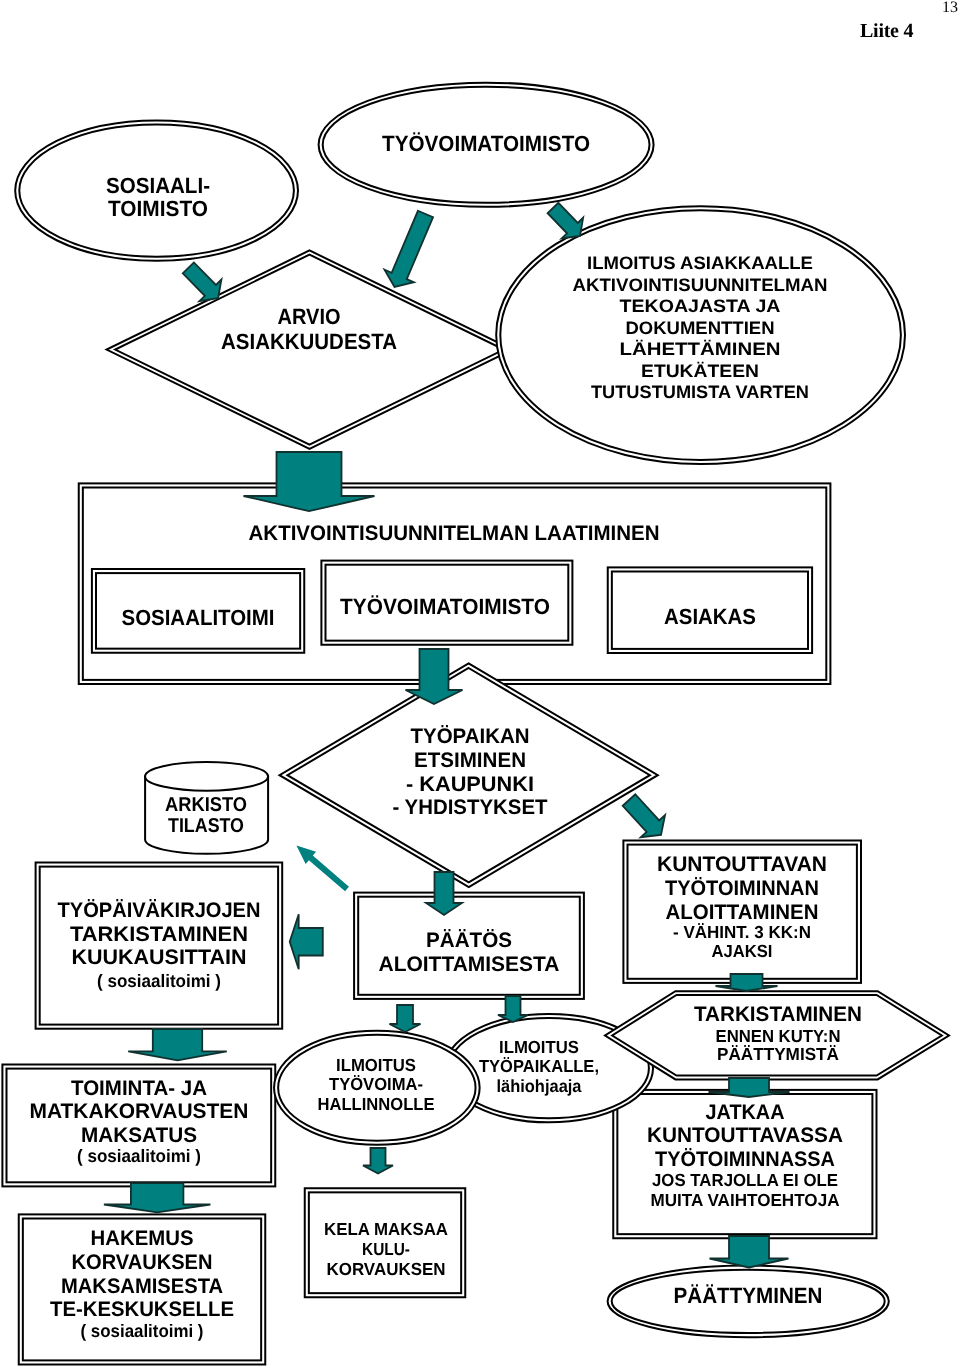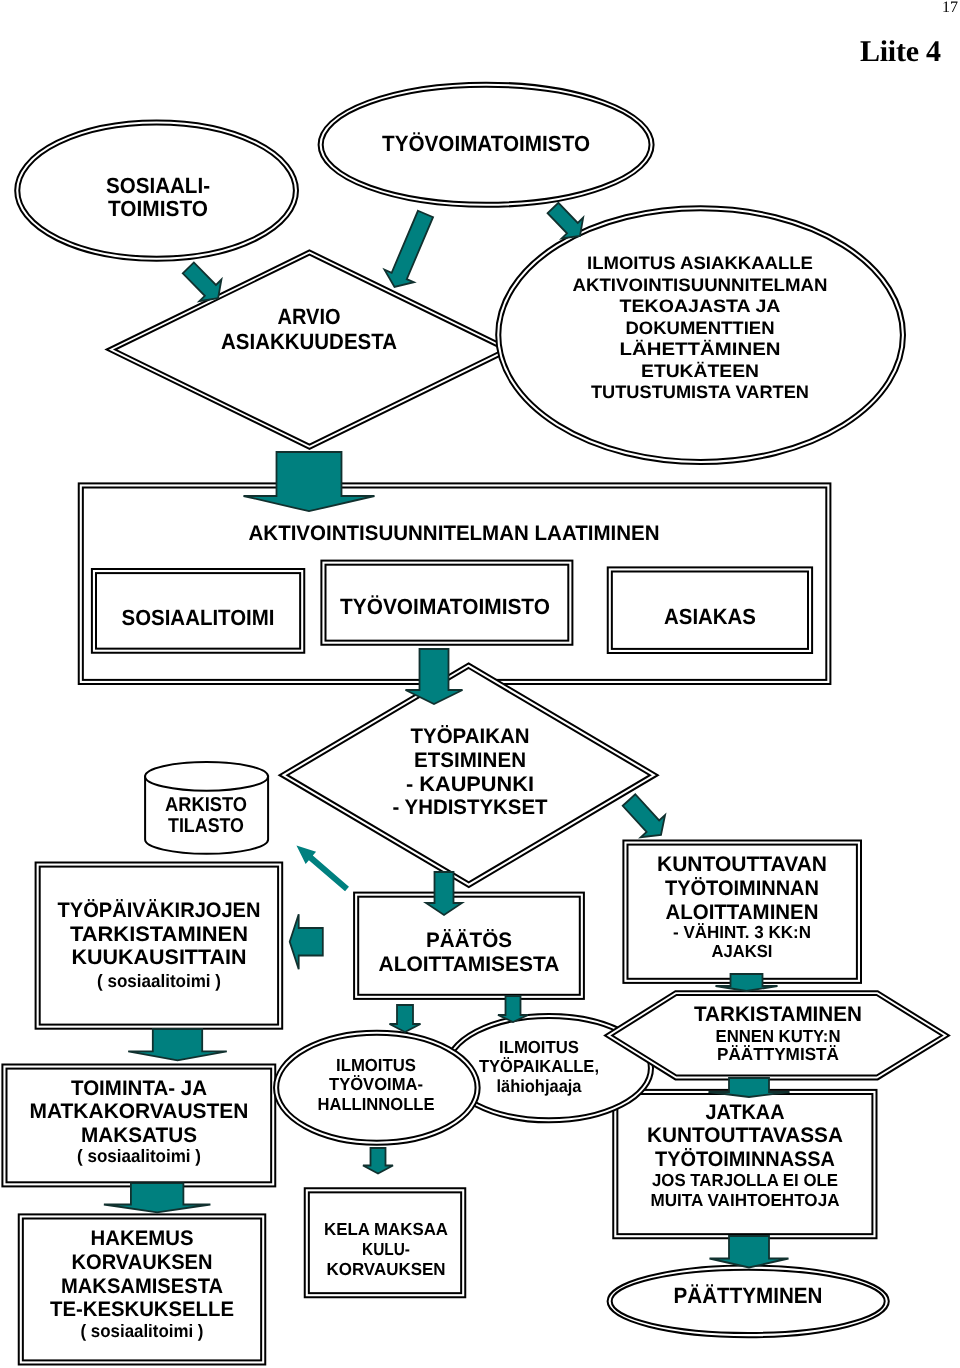--- a/index.html
+++ b/index.html
@@ -5,27 +5,27 @@
 <style>
   html,body{margin:0;padding:0;background:#fff;}
   body{width:960px;height:1368px;overflow:hidden;font-family:"Liberation Sans",sans-serif;}
   #page{position:relative;width:960px;height:1368px;background:#fff;}
   svg#diagram{position:absolute;left:0;top:0;width:960px;height:1368px;display:block;}
   svg#diagram text{font-family:"Liberation Sans",sans-serif;fill:#000;}
   *{-webkit-font-smoothing:antialiased;-moz-osx-font-smoothing:grayscale;text-rendering:geometricPrecision;}
   html{-webkit-font-smoothing:antialiased;}
   .hdr{position:absolute;font-family:"Liberation Serif",serif;color:#000;white-space:pre;line-height:1;}
   #page-number{left:942px;top:0px;font-size:16px;}
-  #annex-label{left:860px;top:37px;font-size:30px;font-weight:bold;letter-spacing:-0.25px;}
+  #annex-label{left:860px;top:21px;font-size:20px;font-weight:bold;letter-spacing:-0.25px;}
 </style>
 </head>
 <body>
 
 <div id="page">
-  <div class="hdr" id="page-number">17</div>
+  <div class="hdr" id="page-number">13</div>
   <div class="hdr" id="annex-label">Liite 4</div>
   <svg id="diagram" viewBox="0 0 960 1368">
 <g>
         <ellipse cx="156.6" cy="190.6" rx="141.4" ry="70.2" fill="#fff" stroke="#000" stroke-width="2.0"></ellipse>
         <ellipse cx="156.6" cy="190.6" rx="137.3" ry="66.1" fill="none" stroke="#000" stroke-width="2.0"></ellipse>
         <ellipse cx="486.1" cy="144.75" rx="167.5" ry="62.1" fill="#fff" stroke="#000" stroke-width="2.0"></ellipse>
         <ellipse cx="486.1" cy="144.75" rx="163.4" ry="58.0" fill="none" stroke="#000" stroke-width="2.0"></ellipse>
         <polygon points="309.5,250.4 512.4,349.6 309.5,448.9 106.6,349.6" fill="#fff" stroke="#000" stroke-width="2.0" stroke-linejoin="miter"></polygon>
         <polygon points="309.5,254.6 503.8,349.6 309.5,444.7 115.2,349.6" fill="none" stroke="#000" stroke-width="2.0" stroke-linejoin="miter"></polygon>
         <ellipse cx="700.6" cy="335.1" rx="204.4" ry="128.9" fill="#fff" stroke="#000" stroke-width="2.0"></ellipse>

